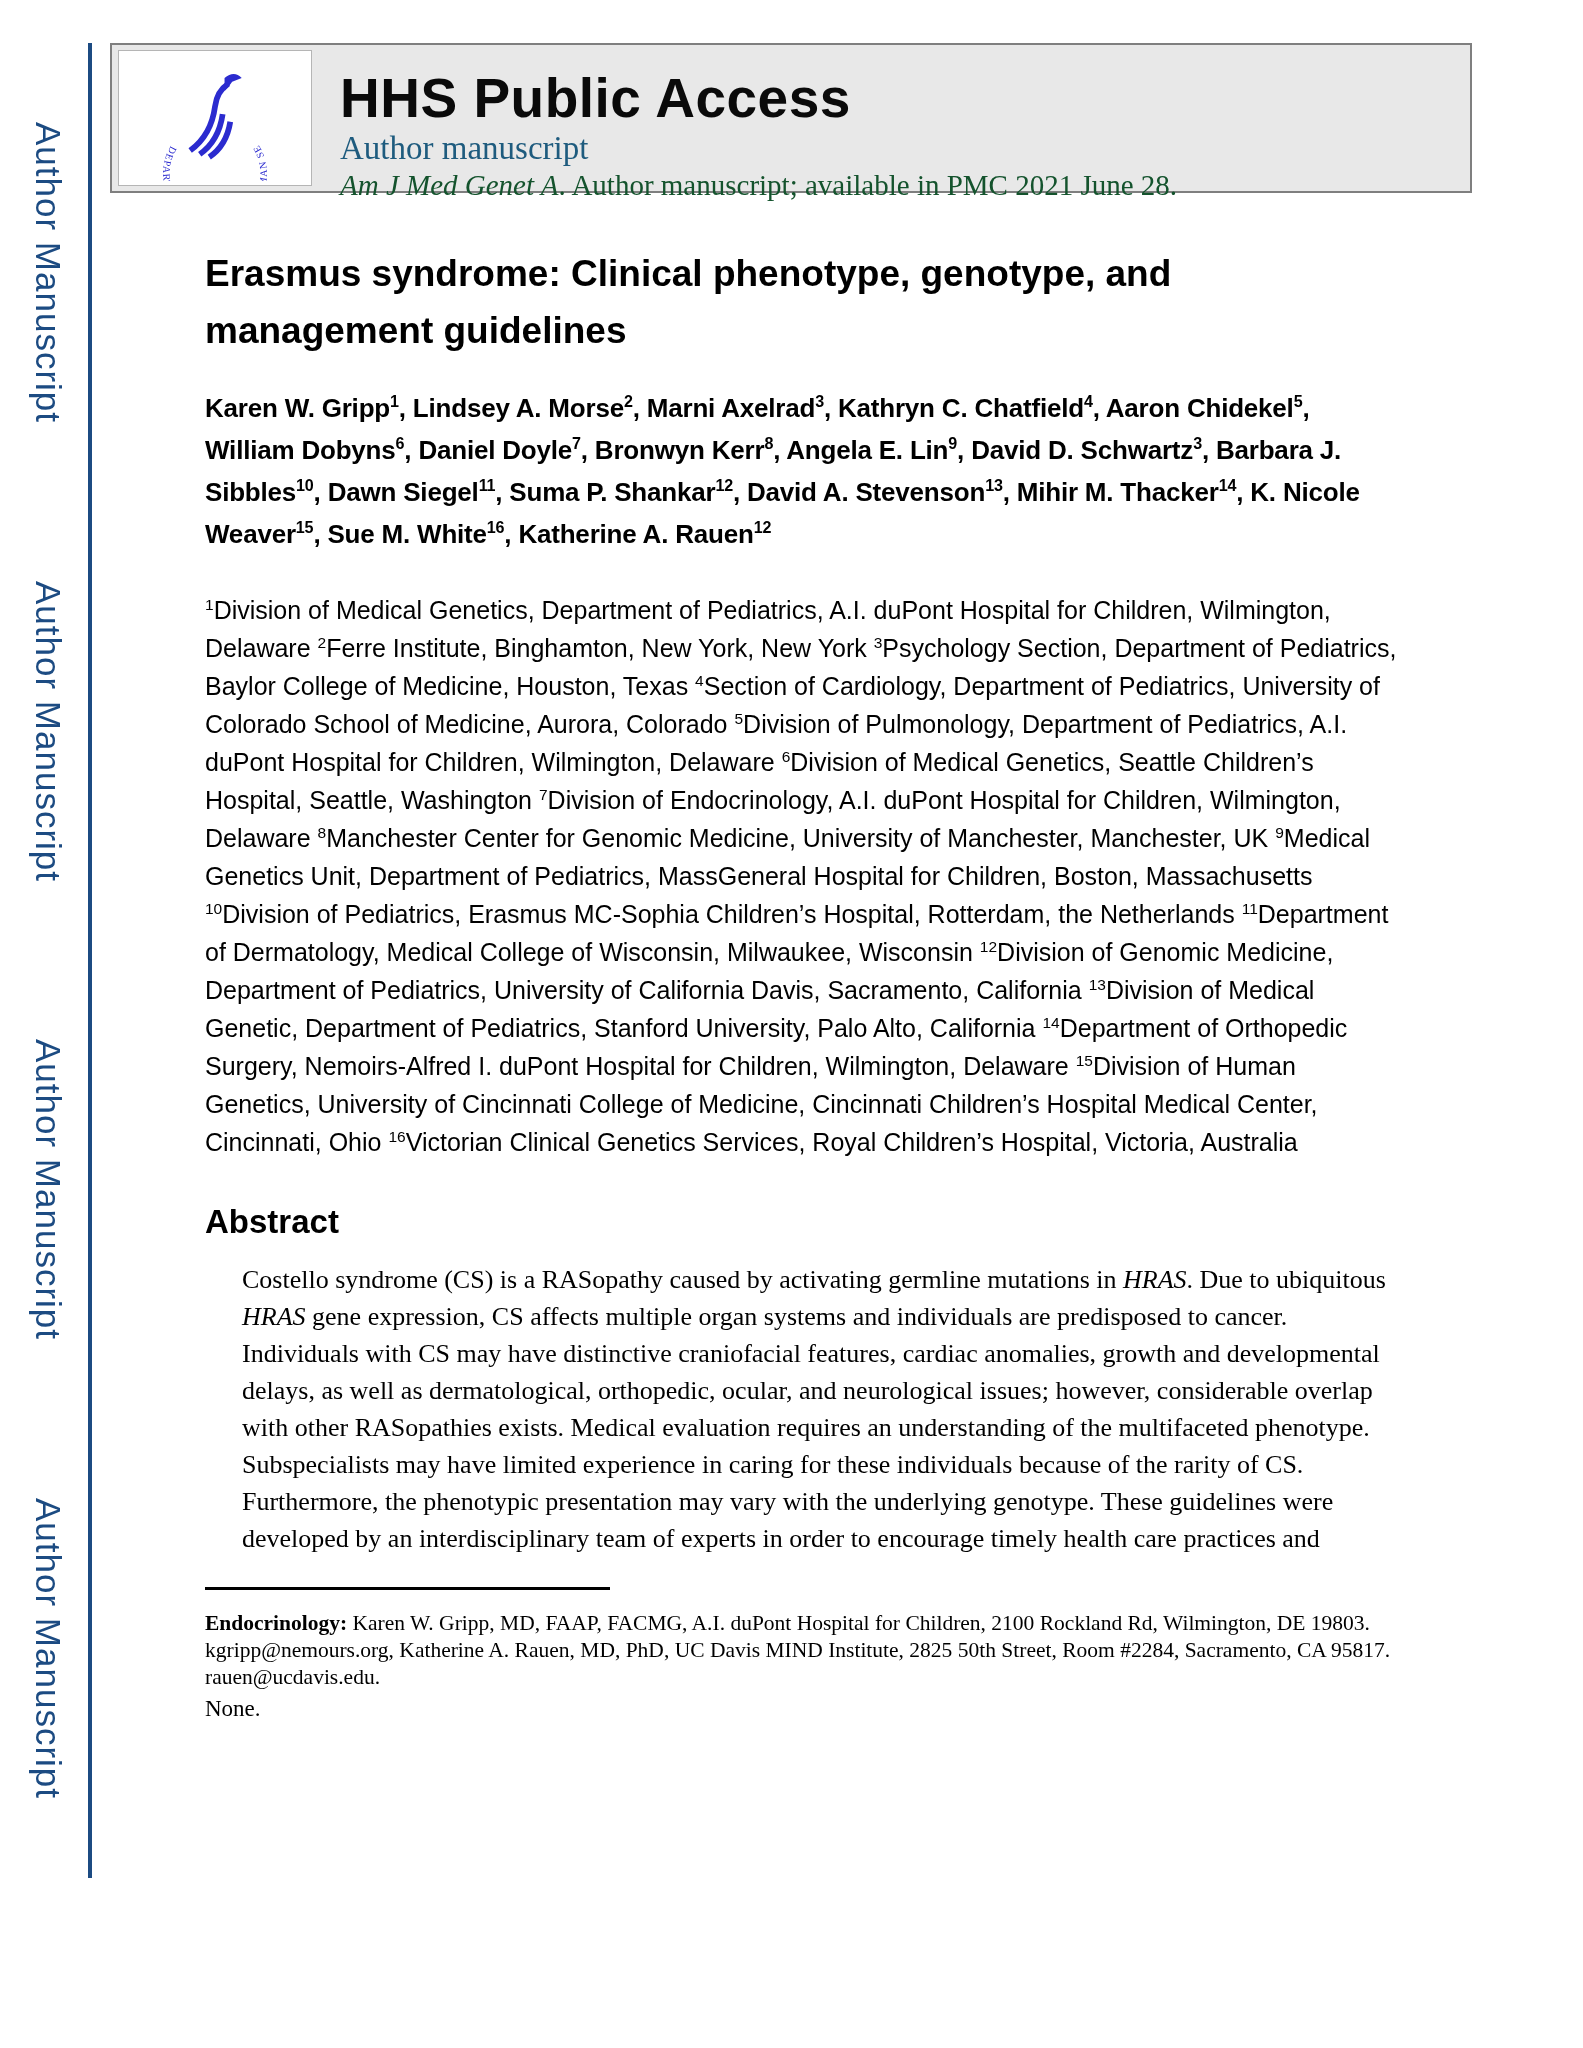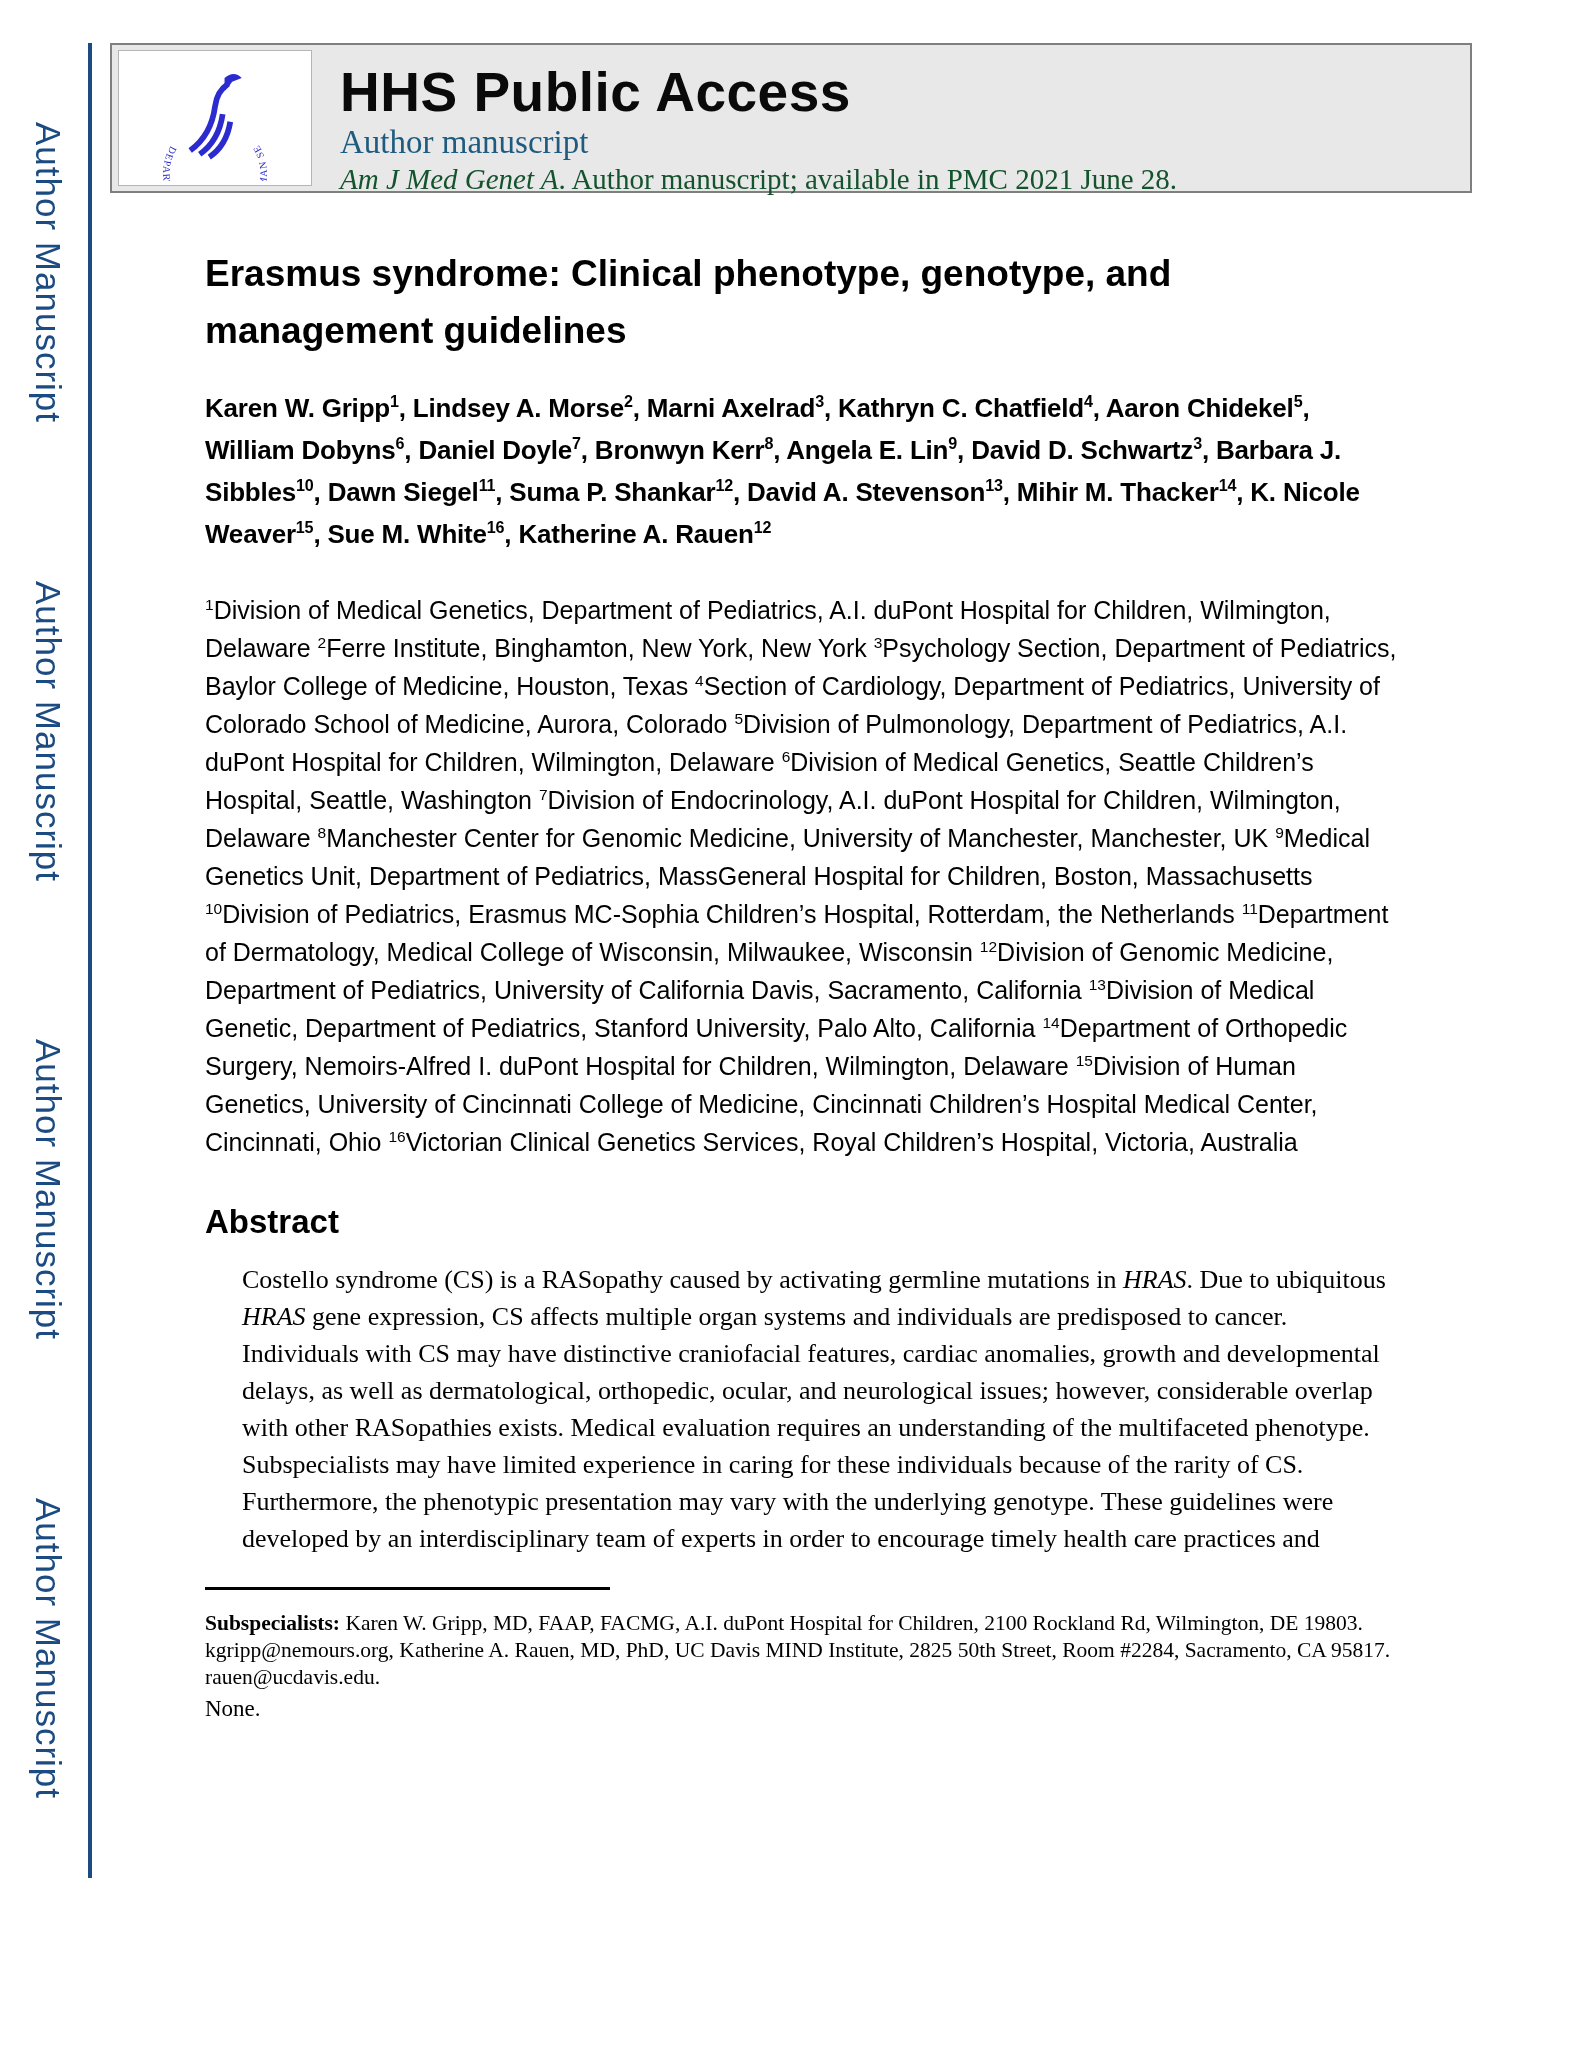--- a/index.html
+++ b/index.html
@@ -39,21 +39,21 @@
     position:relative; box-sizing:border-box;
     height:150px; background:#e8e8e8;
     border:2px solid #7f7f7f;
   }
   .logo-box {
     position:absolute; left:6px; top:5px;
     width:192px; height:134px;
     background:#ffffff; border:1px solid #b5b5b5;
     display:flex; align-items:center; justify-content:center;
   }
-  .banner-text { margin-left:228px; padding-top:16px; }
+  .banner-text { margin-left:228px; padding-top:22px; }
   .hhs-title {
     font-size:55px; font-weight:bold; line-height:62px;
     color:#0a0a0a; letter-spacing:0.5px;
   }
   .hhs-subtitle {
     font-family:"Liberation Serif", serif;
     font-size:33px; line-height:37px; margin-top:1px;
   }
   .hhs-citation {
     font-family:"Liberation Serif", serif;
@@ -144,18 +144,18 @@
 
     <div class="article-title">Erasmus syndrome: Clinical phenotype, genotype, and management guidelines</div>
     <div class="authors"><span>Karen W. Gripp</span><sup>1</sup><span>, Lindsey A. Morse</span><sup>2</sup><span>, Marni Axelrad</span><sup>3</sup><span>, Kathryn C. Chatfield</span><sup>4</sup><span>, Aaron Chidekel</span><sup>5</sup><span>, William Dobyns</span><sup>6</sup><span>, Daniel Doyle</span><sup>7</sup><span>, Bronwyn Kerr</span><sup>8</sup><span>, Angela E. Lin</span><sup>9</sup><span>, David D. Schwartz</span><sup>3</sup><span>, Barbara J. Sibbles</span><sup>10</sup><span>, Dawn Siegel</span><sup>11</sup><span>, Suma P. Shankar</span><sup>12</sup><span>, David A. Stevenson</span><sup>13</sup><span>, Mihir M. Thacker</span><sup>14</sup><span>, K. Nicole Weaver</span><sup>15</sup><span>, Sue M. White</span><sup>16</sup><span>, Katherine A. Rauen</span><sup>12</sup></div>
     <div class="affiliations"><sup>1</sup><span>Division of Medical Genetics, Department of Pediatrics, A.I. duPont Hospital for Children, Wilmington, Delaware </span><sup>2</sup><span>Ferre Institute, Binghamton, New York, New York </span><sup>3</sup><span>Psychology Section, Department of Pediatrics, Baylor College of Medicine, Houston, Texas </span><sup>4</sup><span>Section of Cardiology, Department of Pediatrics, University of Colorado School of Medicine, Aurora, Colorado </span><sup>5</sup><span>Division of Pulmonology, Department of Pediatrics, A.I. duPont Hospital for Children, Wilmington, Delaware </span><sup>6</sup><span>Division of Medical Genetics, Seattle Children’s Hospital, Seattle, Washington </span><sup>7</sup><span>Division of Endocrinology, A.I. duPont Hospital for Children, Wilmington, Delaware </span><sup>8</sup><span>Manchester Center for Genomic Medicine, University of Manchester, Manchester, UK </span><sup>9</sup><span>Medical Genetics Unit, Department of Pediatrics, MassGeneral Hospital for Children, Boston, Massachusetts </span><sup>10</sup><span>Division of Pediatrics, Erasmus MC-Sophia Children’s Hospital, Rotterdam, the Netherlands </span><sup>11</sup><span>Department of Dermatology, Medical College of Wisconsin, Milwaukee, Wisconsin </span><sup>12</sup><span>Division of Genomic Medicine, Department of Pediatrics, University of California Davis, Sacramento, California </span><sup>13</sup><span>Division of Medical Genetic, Department of Pediatrics, Stanford University, Palo Alto, California </span><sup>14</sup><span>Department of Orthopedic Surgery, Nemoirs-Alfred I. duPont Hospital for Children, Wilmington, Delaware </span><sup>15</sup><span>Division of Human Genetics, University of Cincinnati College of Medicine, Cincinnati Children’s Hospital Medical Center, Cincinnati, Ohio </span><sup>16</sup><span>Victorian Clinical Genetics Services, Royal Children’s Hospital, Victoria, Australia</span></div>
 
     <div class="abstract-heading">Abstract</div>
     <div class="abstract-body"><span>Costello syndrome (CS) is a RASopathy caused by activating germline mutations in </span><i>HRAS</i><span>. Due to ubiquitous </span><i>HRAS</i><span> gene expression, CS affects multiple organ systems and individuals are predisposed to cancer. Individuals with CS may have distinctive craniofacial features, cardiac anomalies, growth and developmental delays, as well as dermatological, orthopedic, ocular, and neurological issues; however, considerable overlap with other RASopathies exists. Medical evaluation requires an understanding of the multifaceted phenotype. Subspecialists may have limited experience in caring for these individuals because of the rarity of CS. Furthermore, the phenotypic presentation may vary with the underlying genotype. These guidelines were developed by an interdisciplinary team of experts in order to encourage timely health care practices and</span></div>
 
     <div class="footnote">
       <div class="footnote-rule"></div>
-      <div class="correspondence"><b>Subspecialists: </b><span>Karen W. Gripp, MD, FAAP, FACMG, A.I. duPont Hospital for Children, 2100 Rockland Rd, Wilmington, DE 19803. kgripp@nemours.org, Katherine A. Rauen, MD, PhD, UC Davis MIND Institute, 2825 50th Street, Room #2284, Sacramento, CA 95817. rauen@ucdavis.edu.</span></div>
+      <div class="correspondence"><b>Endocrinology: </b><span>Karen W. Gripp, MD, FAAP, FACMG, A.I. duPont Hospital for Children, 2100 Rockland Rd, Wilmington, DE 19803. kgripp@nemours.org, Katherine A. Rauen, MD, PhD, UC Davis MIND Institute, 2825 50th Street, Room #2284, Sacramento, CA 95817. rauen@ucdavis.edu.</span></div>
       <div class="conflict-none">None.</div>
     </div>
 
   </div>
 </div>
 
 </body></html>

